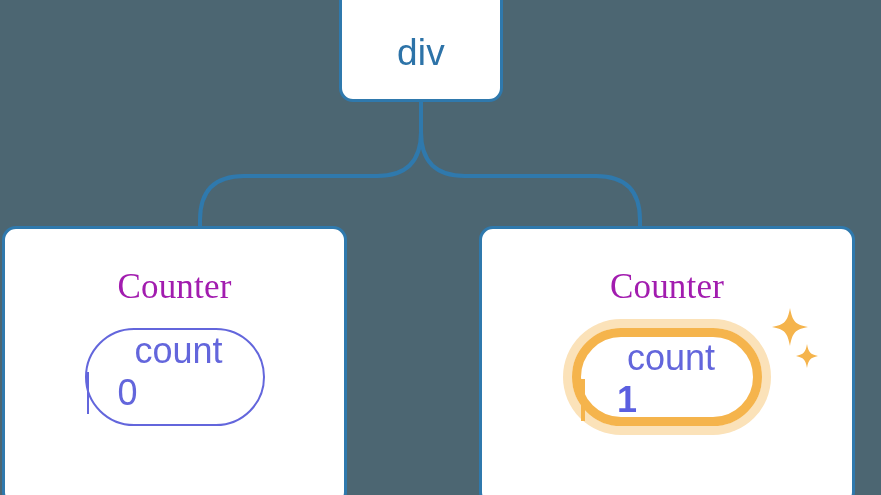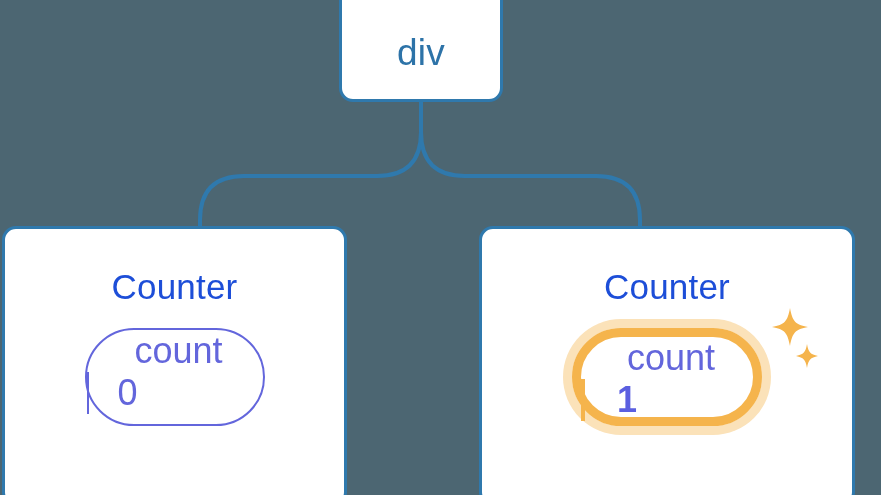--- a/index.html
+++ b/index.html
@@ -62,24 +62,25 @@
   .node-child {
     top: 226px;
     height: 280px;
     padding-top: 40px;
   }
   .node-left  { left: 2px;   width: 345px; }
   .node-right { left: 479px; width: 376px; }
 
   .child-title {
     font-size: 35px;
-    color: #1d4ed8;
+    color: #a21caf;
     letter-spacing: 0.2px;
     line-height: 1;
     margin-bottom: 24px;
+    font-family: Liberation Serif, serif;
   }
 
   
   .pill-wrap {
     position: relative;
     display: inline-block;
   }
   .pill {
     position: relative;
     display: flex;

